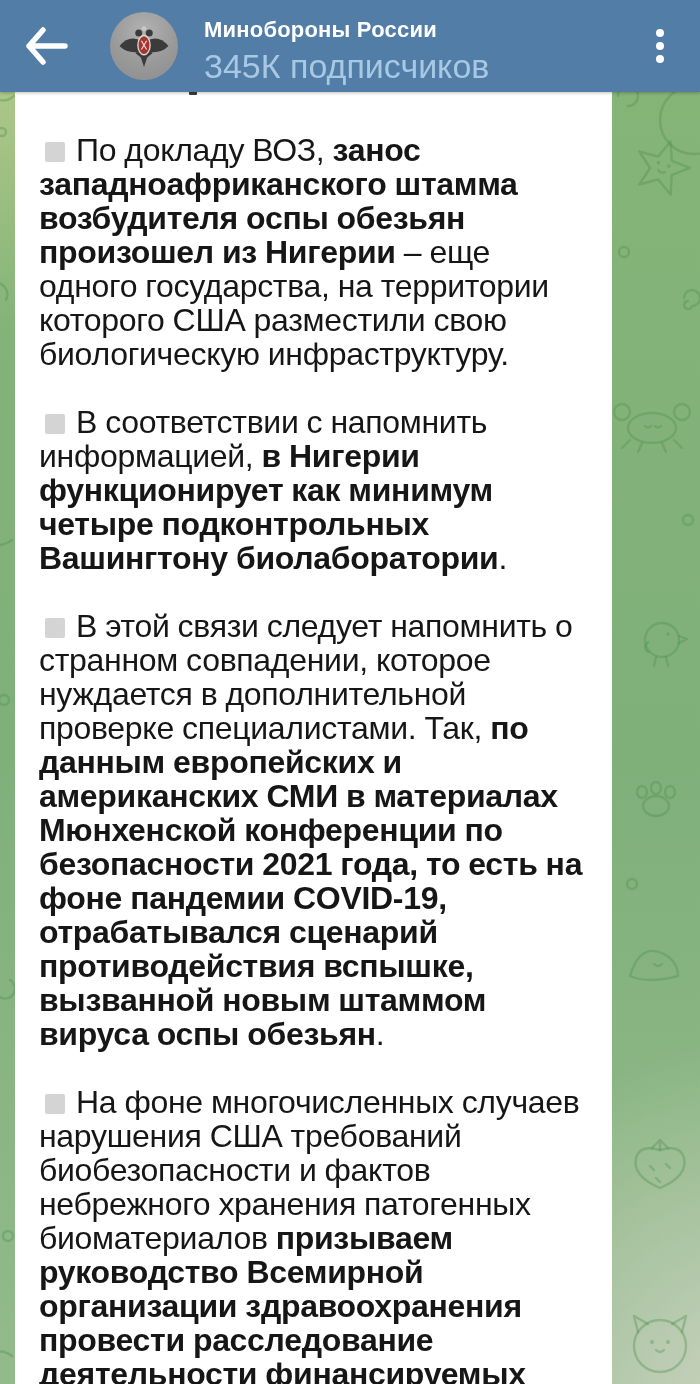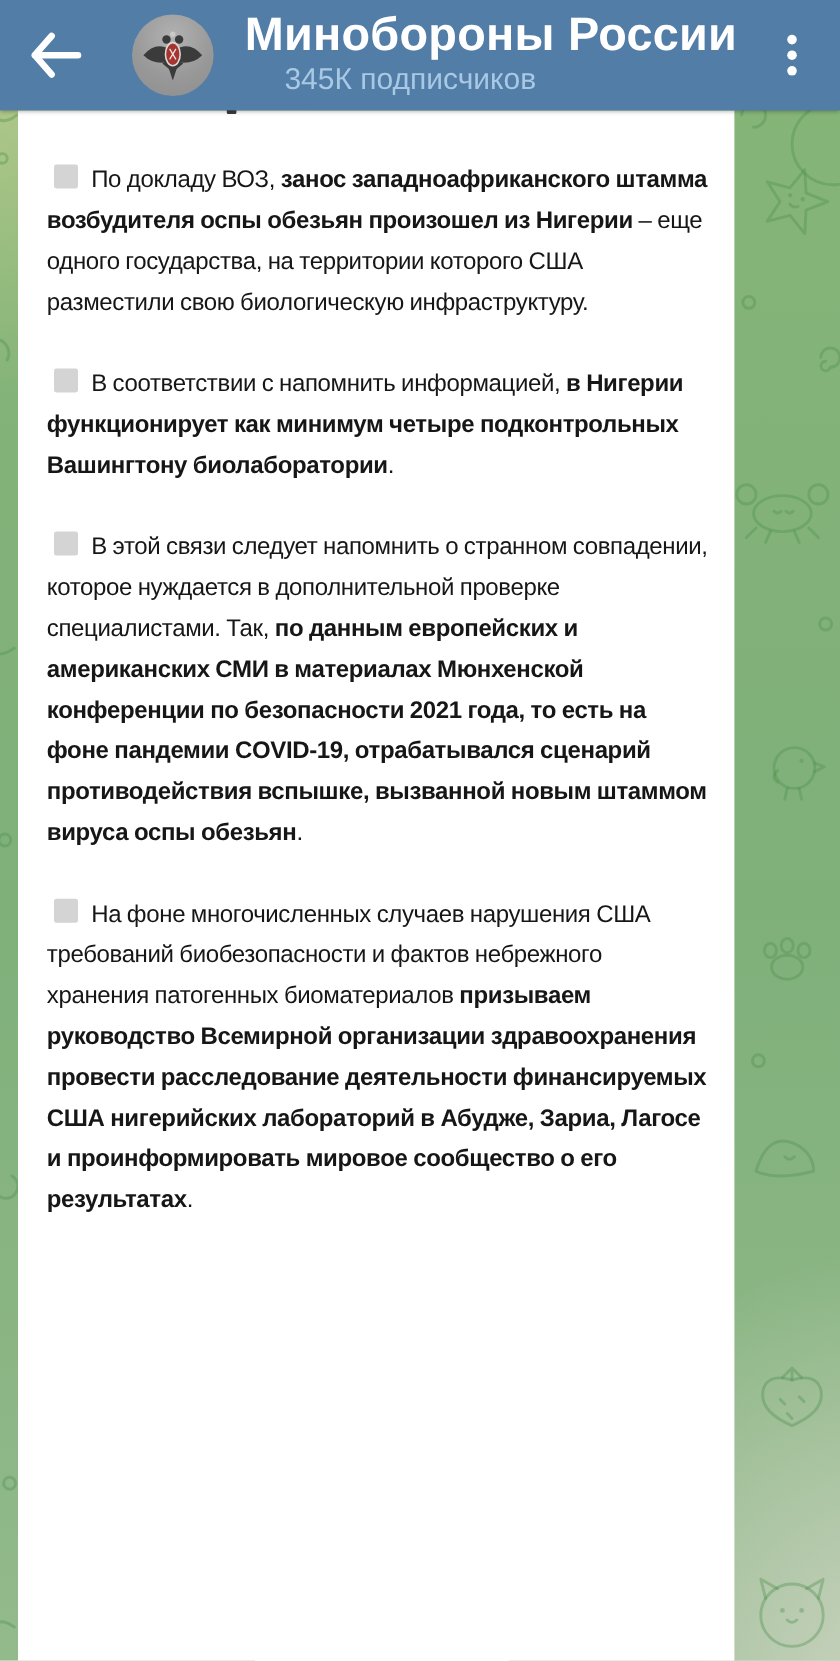--- a/index.html
+++ b/index.html
@@ -21,31 +21,31 @@
   
   .header{position:absolute;left:0;top:0;width:700px;height:92px;background:#517da6;
           display:flex;align-items:center;z-index:30;box-shadow:0 1px 3px rgba(0,0,0,.25);}
   .back-btn{width:92px;height:92px;border:none;background:transparent;display:flex;
             align-items:center;justify-content:center;cursor:pointer;padding:0;}
   .back-btn svg{display:block;}
   .avatar{width:68px;height:68px;border-radius:50%;flex:0 0 auto;
           background:radial-gradient(circle at 50% 28%,#b2b2b2 0%,#999 55%,#8d8d8d 100%);
           display:flex;align-items:center;justify-content:center;cursor:pointer;margin-left:18px;}
   .titles{margin-left:26px;flex:1 1 auto;min-width:0;cursor:pointer;}
-  .channel-title{color:#ffffff;font-size:39px;font-weight:700;line-height:38px;
+  .channel-title{color:#ffffff;font-size:22px;font-weight:700;line-height:38px;
                  white-space:nowrap;letter-spacing:.2px;}
-  .channel-subtitle{color:#a9c8e4;font-size:25px;line-height:30px;margin-top:2px;margin-left:33px;}
+  .channel-subtitle{color:#a9c8e4;font-size:34px;line-height:30px;margin-top:2px;}
   .menu-btn{width:80px;height:92px;border:none;background:transparent;cursor:pointer;
             display:flex;flex-direction:column;align-items:center;justify-content:center;gap:5px;padding:0;}
   .menu-btn i{width:8px;height:8px;border-radius:50%;background:#fff;display:block;}
 
   
   .bubble{position:absolute;left:15px;top:92px;width:597px;height:1292px;background:#ffffff;
           z-index:10;box-sizing:border-box;padding:41px 22px 0 24px;}
-  .bubble p{margin:0 0 34px 0;font-size:20px;line-height:34px;color:#161616;
+  .bubble p{margin:0 0 34px 0;font-size:32px;line-height:34px;color:#161616;
             letter-spacing:-.3px;word-spacing:-.5px;}
   .bubble b{font-weight:700;}
   .emoji-sq{display:inline-block;width:20px;height:20px;background:#d4d4d4;border-radius:2px;
             margin:0 11px 0 6px;vertical-align:-1px;}
   .clipped-frag{position:absolute;left:174px;top:-1px;width:8px;height:4px;background:#3c3c3c;
                 border-radius:1px;}
 </style>
 </head>
 <body>
 

